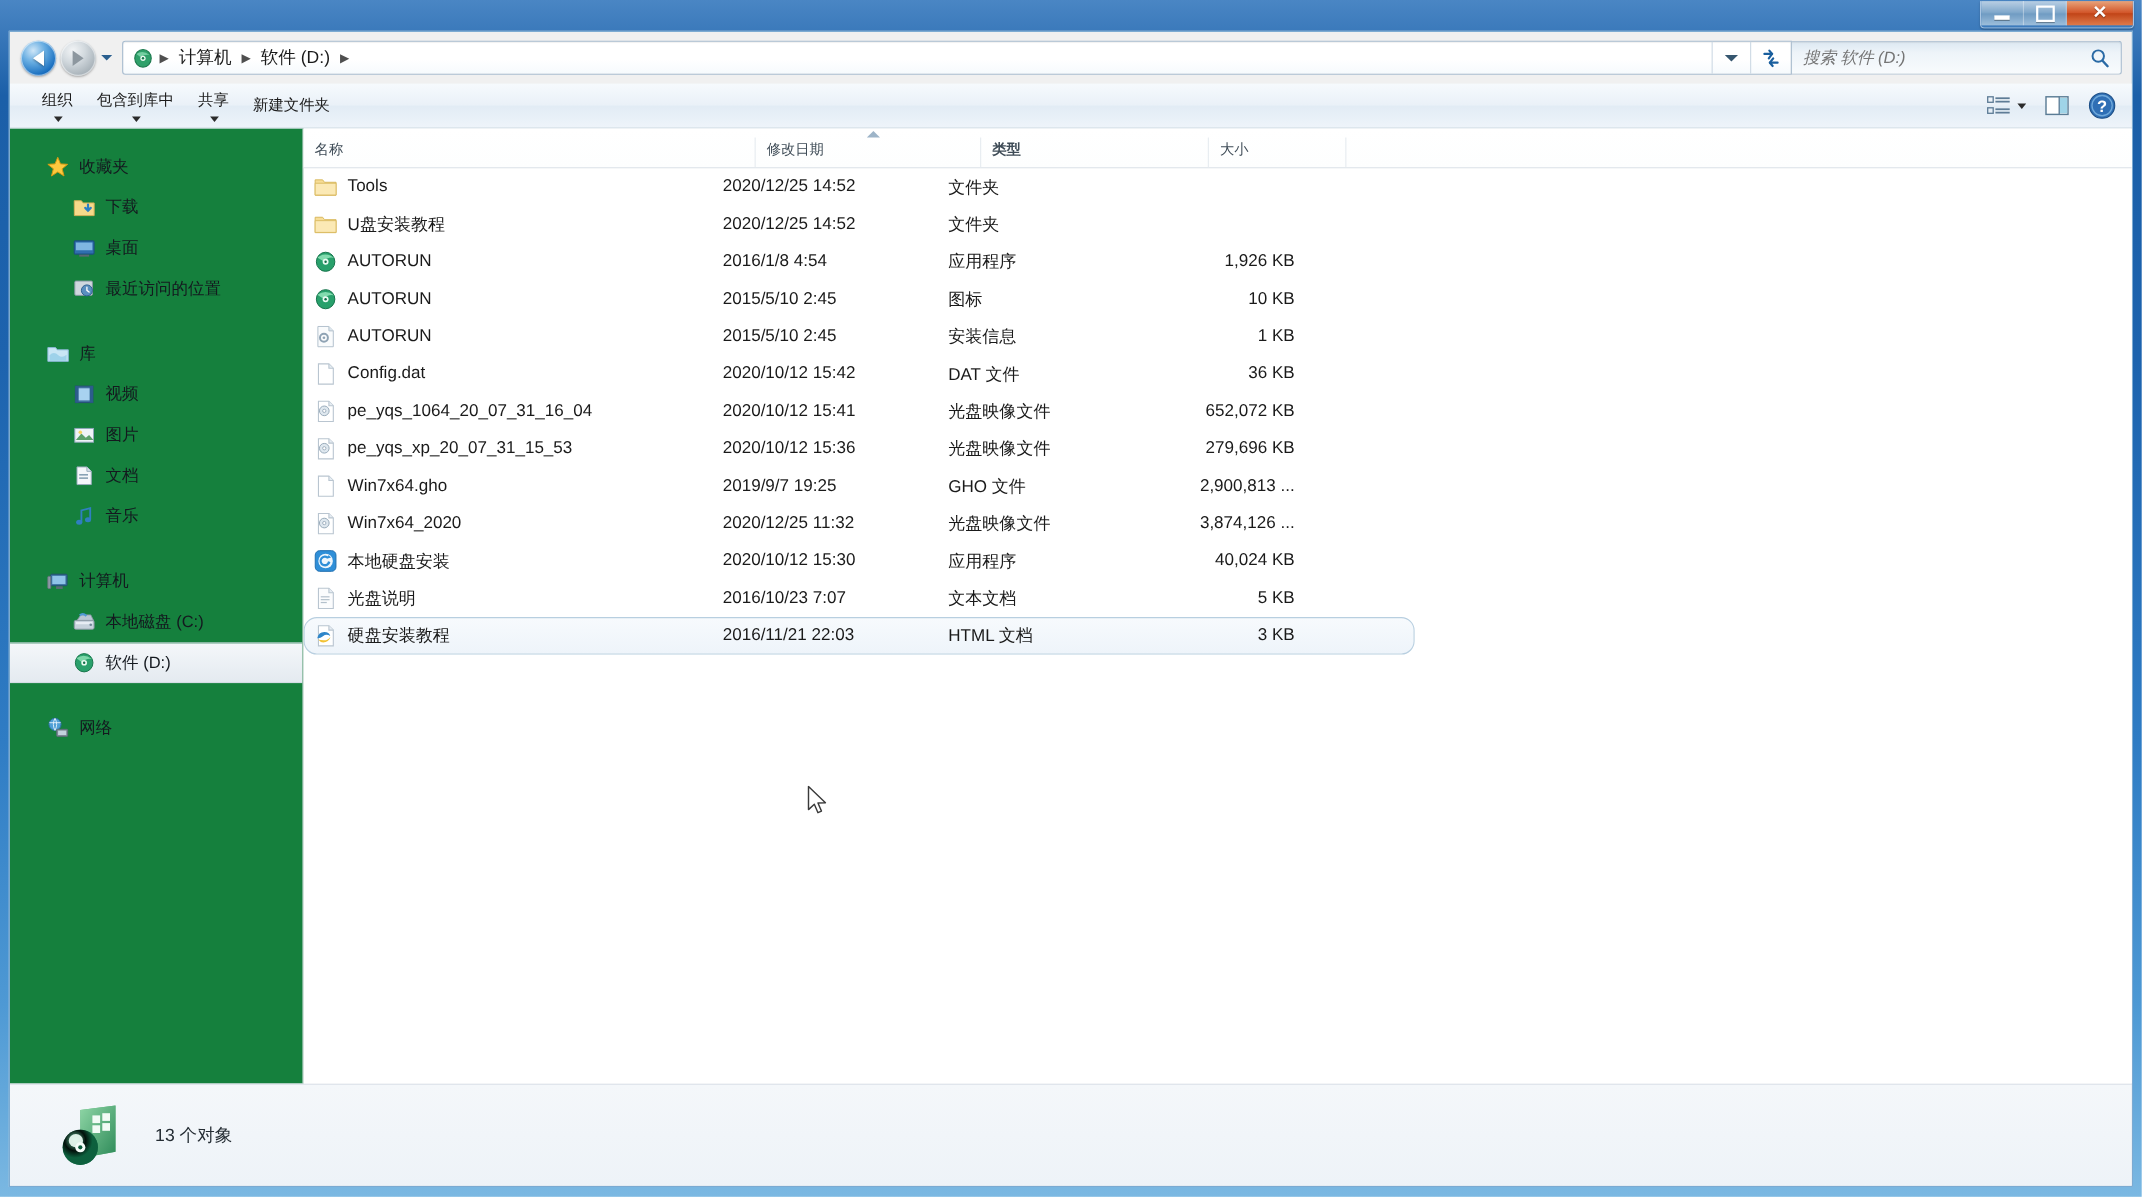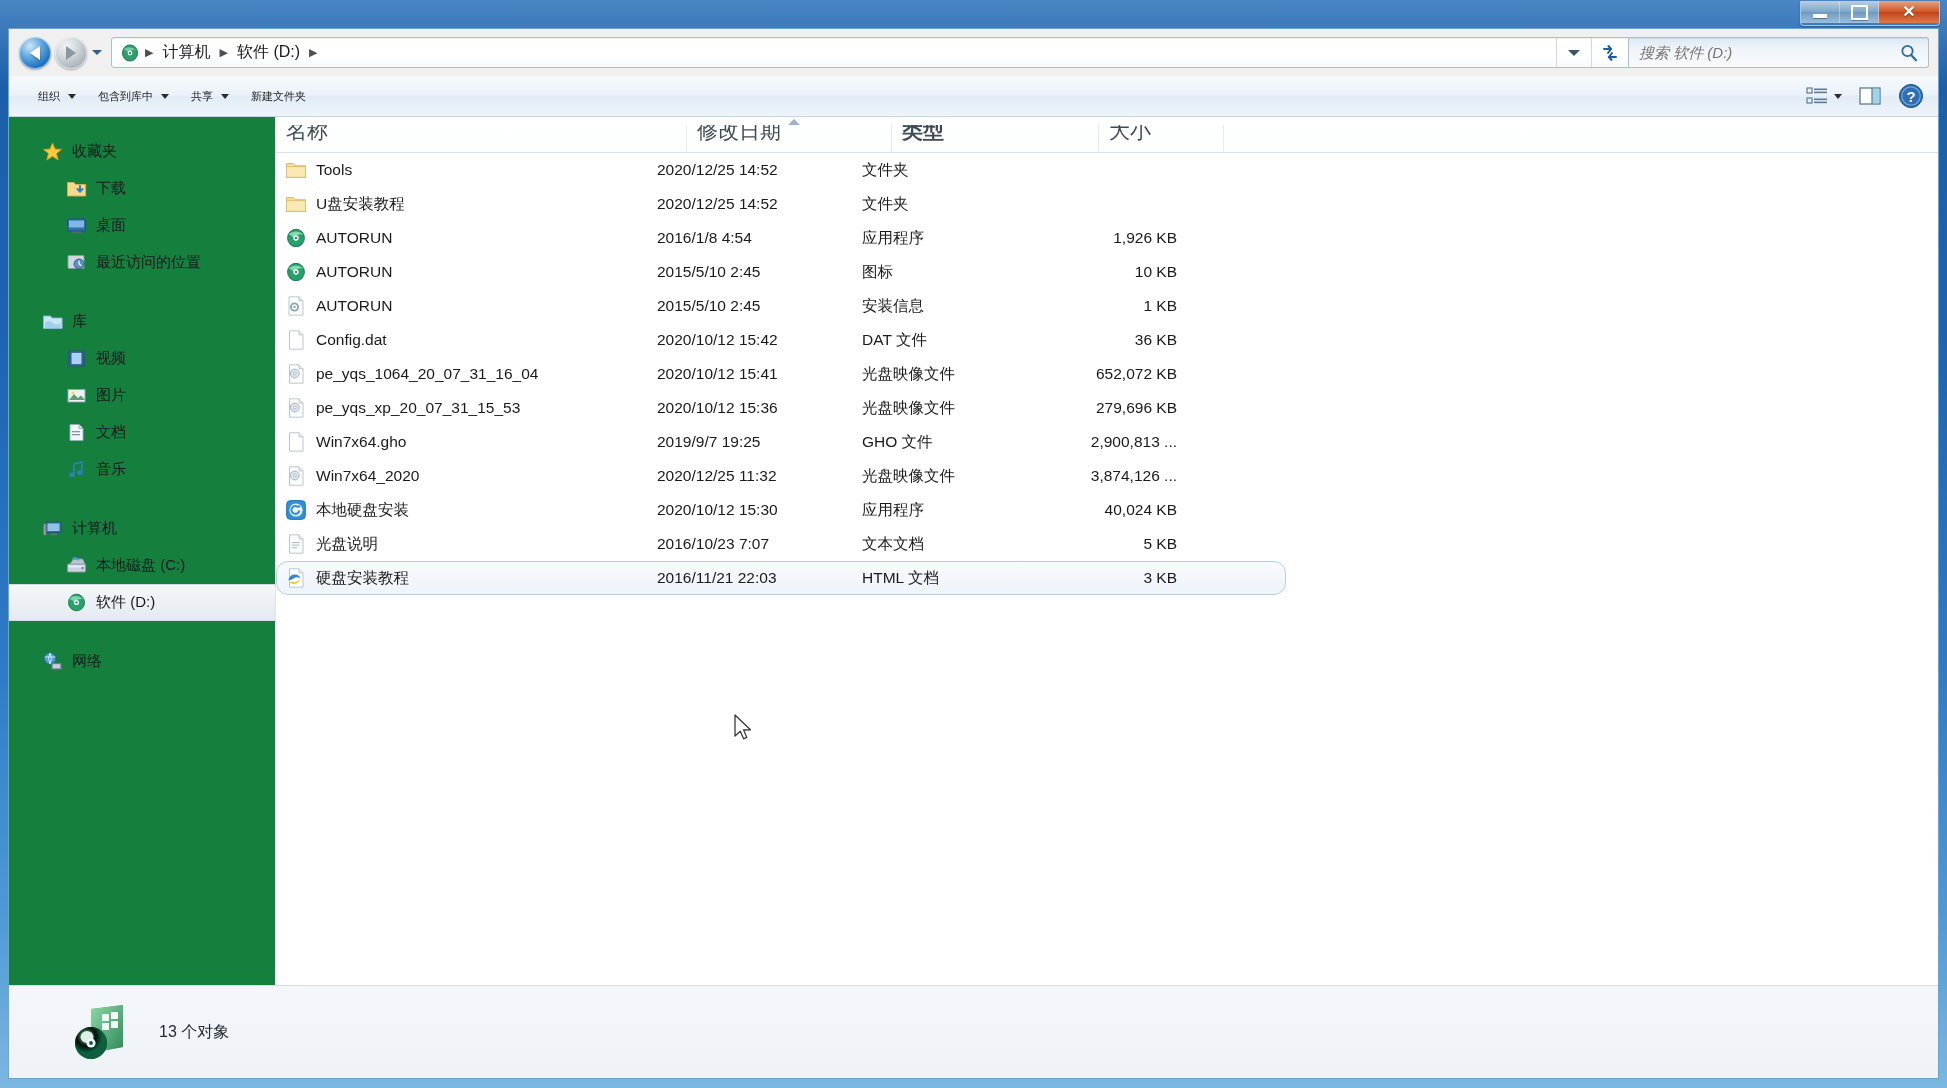--- a/index.html
+++ b/index.html
@@ -204,26 +204,27 @@
     border-bottom: 1px solid #c3d4e2;
     display: flex;
     align-items: center;
     padding: 0 6px 0 18px;
     box-sizing: border-box;
   }
   .tb-item {
     display: flex;
     align-items: center;
     gap: 6px;
-    font-size: 11px;
+    font-size: 14px;
     color: #1c1c1c;
     padding: 5px 11px;
     border-radius: 3px;
     cursor: default;
     white-space: nowrap;
+    flex-direction: column;
   }
   .tb-caret {
     width: 0; height: 0;
     border-left: 4px solid transparent;
     border-right: 4px solid transparent;
     border-top: 5px solid #2b2b2b;
     margin-left: 2px;
   }
   #tb-spacer { flex: 1 1 auto; }
   .tb-icon-btn {
@@ -278,21 +279,21 @@
     position: relative;
   }
   #colheader {
     height: 35px;
     flex: 0 0 35px;
     display: flex;
     align-items: flex-end;
     background: linear-gradient(180deg,#ffffff 0%,#fdfefe 100%);
     border-bottom: 1px solid #dde3e9;
     position: relative;
-    font-size: 21px;
+    font-size: 13px;
     color: #3f4c57;
   }
   .col {
     box-sizing: border-box;
     padding: 0 0 7px 10px;
     border-left: 1px solid #e6ebf0;
     height: 27px;
     display: flex;
     align-items: flex-end;
     cursor: default;
@@ -343,21 +344,21 @@
   .file-ico { width: 22px; height: 22px; flex: 0 0 22px; }
 
   
   #statusbar {
     flex: 0 0 93px;
     height: 93px;
     background: linear-gradient(180deg,#f4f7fa 0%,#eef3f8 100%);
     border-top: 1px solid #d4dde6;
     display: flex;
     align-items: center;
-    padding-left: 60px;
+    padding-left: 42px;
     box-sizing: border-box;
     gap: 28px;
   }
   #status-text { font-size: 16px; color: #242c33; }
 
   
   #cursor {
     position: absolute;
     left: 733px; top: 714px;
     width: 22px; height: 30px;

